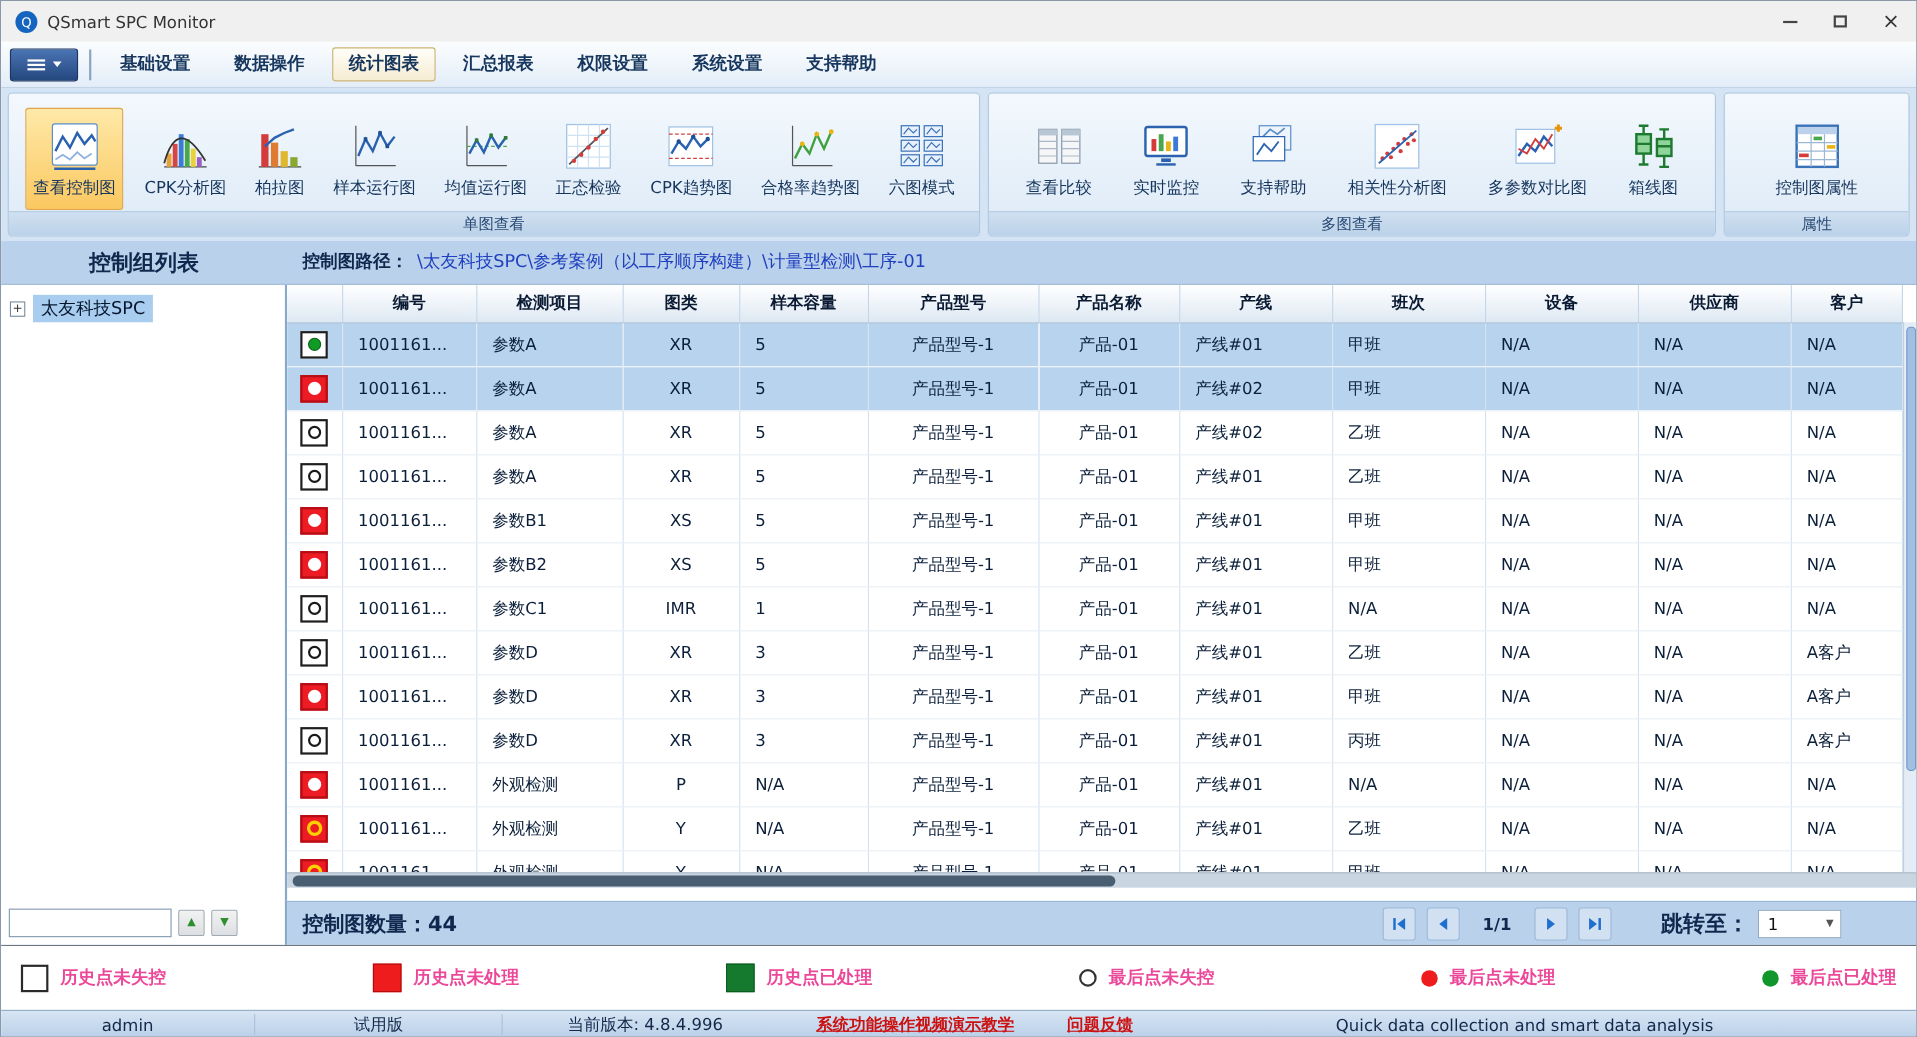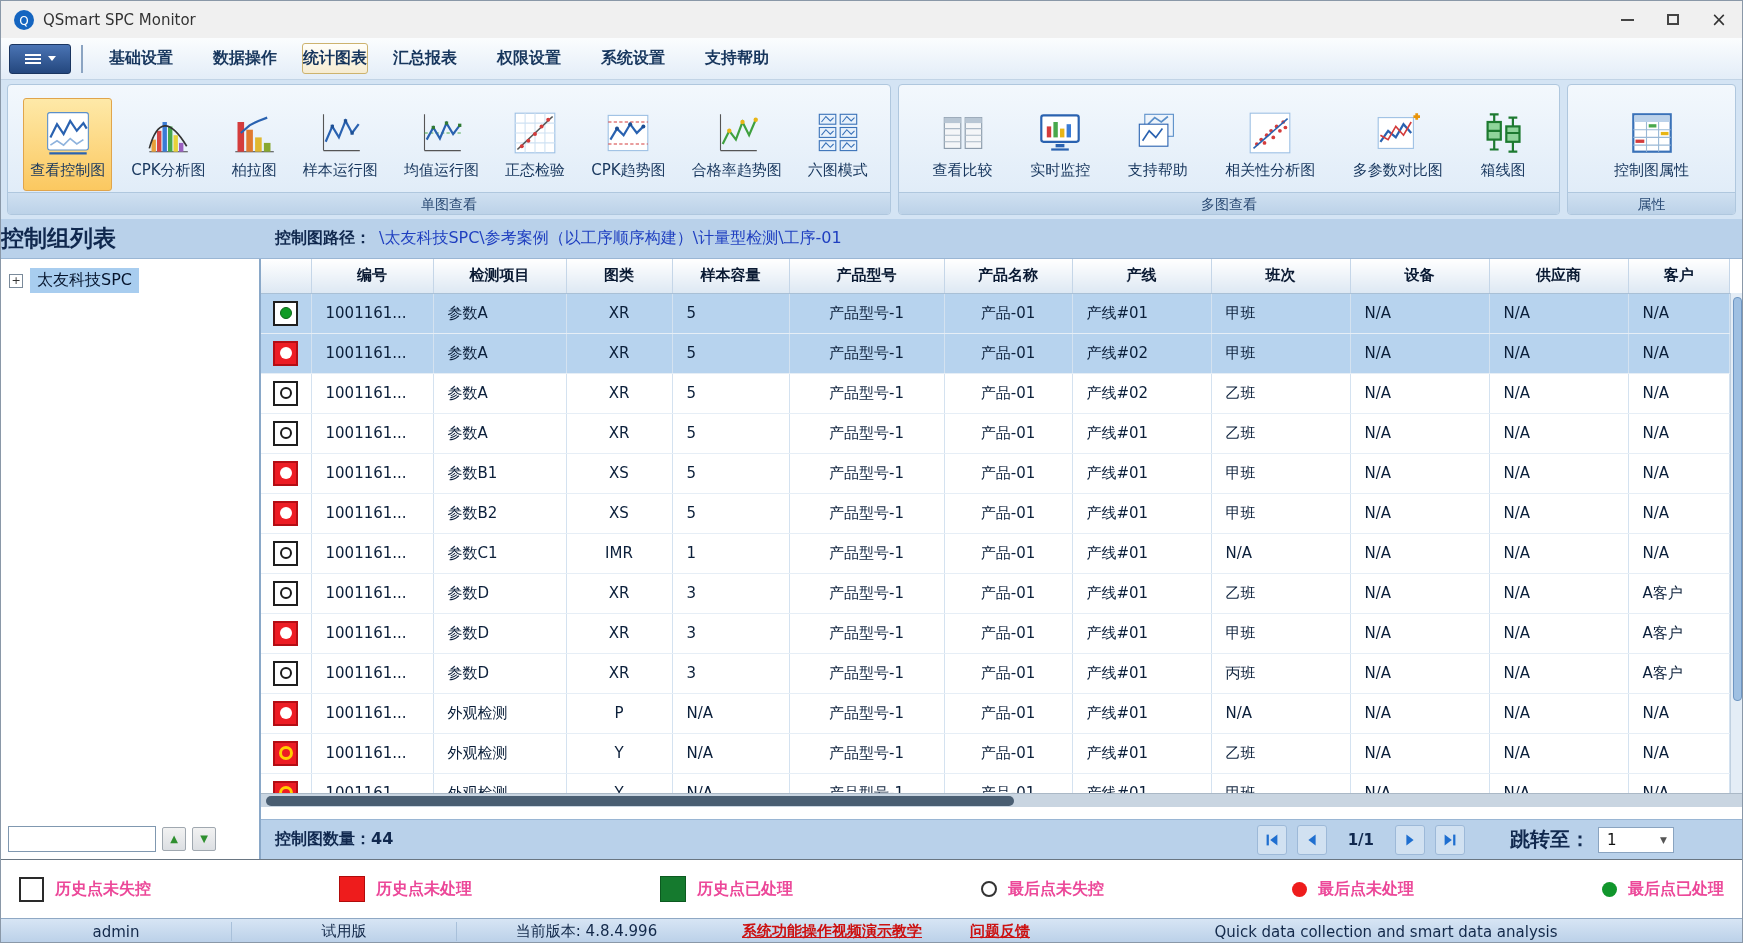--- a/index.html
+++ b/index.html
@@ -18,39 +18,39 @@
   .close-glyph { font-size:19px; color:#333; line-height:1; }
 
   
   .tabbar { position:absolute; left:0; top:37px; width:100%; height:42px; background:linear-gradient(#fbfdfe,#e3edf8); border-bottom:1px solid #c2d4e6; display:flex; align-items:center; }
   .menu-btn { width:62px; height:30px; margin:0 10px 0 8px; background:linear-gradient(#4a74b4,#24477e); border:1px solid #1a3560; border-radius:3px; display:flex; align-items:center; justify-content:center; gap:7px; }
   .hamburger i { display:block; width:16px; height:2px; background:#fff; margin:2px 0; }
   .caret { width:0; height:0; border-left:4px solid transparent; border-right:4px solid transparent; border-top:5px solid #fff; display:inline-block; }
   .tab-sep { width:2px; height:28px; background:#8ba4c2; margin-right:6px; }
   .tabs { display:flex; align-items:center; height:100%; }
   .tab { font-size:16px; font-weight:bold; color:#17365d; padding:5px 15px; margin:0 5px; border-radius:3px; white-space:nowrap; }
-  .tab.active { background:linear-gradient(#fffef9,#f6ecd2); border:1px solid #cdb36e; padding:4px 0; }
+  .tab.active { background:linear-gradient(#fffef9,#f6ecd2); border:1px solid #cdb36e; padding:4px 14px; }
 
   
   .ribbon { position:absolute; left:0; top:79px; width:100%; height:139px; background:#d4e4f4; display:flex; gap:7px; padding:4px 6px; }
   .rgroup { background:linear-gradient(#f3f8fd,#ddeaf7); border:1px solid #afc7de; border-radius:4px; display:flex; flex-direction:column; overflow:hidden; }
   .ribbon .rgroup:nth-child(1){ width:884px; }
   .ribbon .rgroup:nth-child(2){ width:662px; }
   .ribbon .rgroup:nth-child(3){ flex:1; }
   .rbtns { flex:1; display:flex; align-items:stretch; justify-content:space-evenly; padding:13px 3px 1px; }
   .rbtn { display:flex; flex-direction:column; align-items:center; justify-content:center; padding:4px 6px 2px; border:1px solid transparent; border-radius:3px; }
   .rbtn.active { background:linear-gradient(#fee9a8,#fbc860); border-color:#e0a54c; }
   .ricon { width:44px; height:44px; margin-bottom:6px; }
   .ricon svg { width:44px; height:44px; }
   .rlbl { font-size:15px; color:#17365d; white-space:nowrap; }
   .rglabel { height:22px; line-height:22px; text-align:center; font-size:14px; color:#2a4a74; background:linear-gradient(#cfe0f1,#bcd2e8); border-top:1px solid #afc7de; }
 
   
   .pathrow { position:absolute; left:0; top:218px; width:100%; height:40px; background:#b9d1ea; display:flex; align-items:center; border-bottom:1px solid #9ab6d4; }
-  .side-head { width:260px; font-size:23px; font-weight:bold; color:#10284e; }
+  .side-head { width:260px; text-align:center; font-size:20px; font-weight:bold; color:#10284e; }
   .path-area { flex:1; font-size:16px; padding-left:14px; white-space:nowrap; }
   .path-label { font-weight:bold; color:#10284e; margin-right:8px; }
   .path-value { color:#1f3fc0; }
 
   
   .sidebar { position:absolute; left:0; top:258px; width:260px; height:560px; background:#fff; border-right:2px solid #8aa8c8; }
   .tree-item { display:flex; align-items:center; padding:9px 8px; }
   .expander { width:14px; height:14px; border:1px solid #7a8a9a; background:#fff; font-size:11px; line-height:12px; text-align:center; color:#333; margin-right:7px; flex:none; }
   .tree-label { background:#a8cdef; padding:2px 7px; font-size:16px; color:#05142c; }
 
@@ -78,21 +78,21 @@
   .vthumb { position:absolute; left:2px; top:4px; width:9px; height:404px; background:#9fc0e2; border:1px solid #6f96c2; border-radius:4px; }
 
   
   .left-bottom { position:absolute; left:0; top:818px; width:260px; height:40px; background:#fff; border-right:2px solid #8aa8c8; display:flex; align-items:center; }
   .side-input { width:148px; height:26px; margin-left:7px; border:1px solid #8098b0; font-size:14px; padding:0 5px; background:#fff; }
   .spin { width:24px; height:24px; margin-left:6px; background:linear-gradient(#f2f2f2,#dcdfe3); border:1px solid #a0a8b0; border-radius:2px; display:flex; align-items:center; justify-content:center; }
   .spin span { font-size:10px; color:#2f8f2f; line-height:1; }
 
   
   .pagination { position:absolute; left:260px; top:818px; width:1483px; height:40px; background:#b9d1ea; display:flex; align-items:center; border-top:1px solid #9ab6d4; }
-  .pg-count { padding-left:14px; font-size:16px; font-weight:bold; color:#10284e; white-space:nowrap; }
+  .pg-count { padding-left:14px; font-size:19px; font-weight:bold; color:#10284e; white-space:nowrap; }
   .pg-sp { flex:1; }
   .pg-btn { width:30px; height:30px; margin:0 5px; border-radius:3px; display:flex; align-items:center; justify-content:center; background:rgba(255,255,255,0.35); border:1px solid #9db9d8; }
   .pg-btn svg { width:18px; height:18px; }
   .pg-ind { font-size:15px; font-weight:bold; color:#10284e; margin:0 16px; }
   .jump-label { margin-left:40px; font-size:20px; font-weight:bold; color:#10284e; }
   .jump-select { width:76px; height:26px; margin:0 70px 0 8px; background:#fff; border:1px solid #8aa4c0; display:flex; align-items:center; }
   .jump-select span:first-child { flex:1; padding-left:8px; font-size:15px; color:#111; }
   .dd-caret { font-size:9px; color:#555; padding-right:6px; }
 
   

